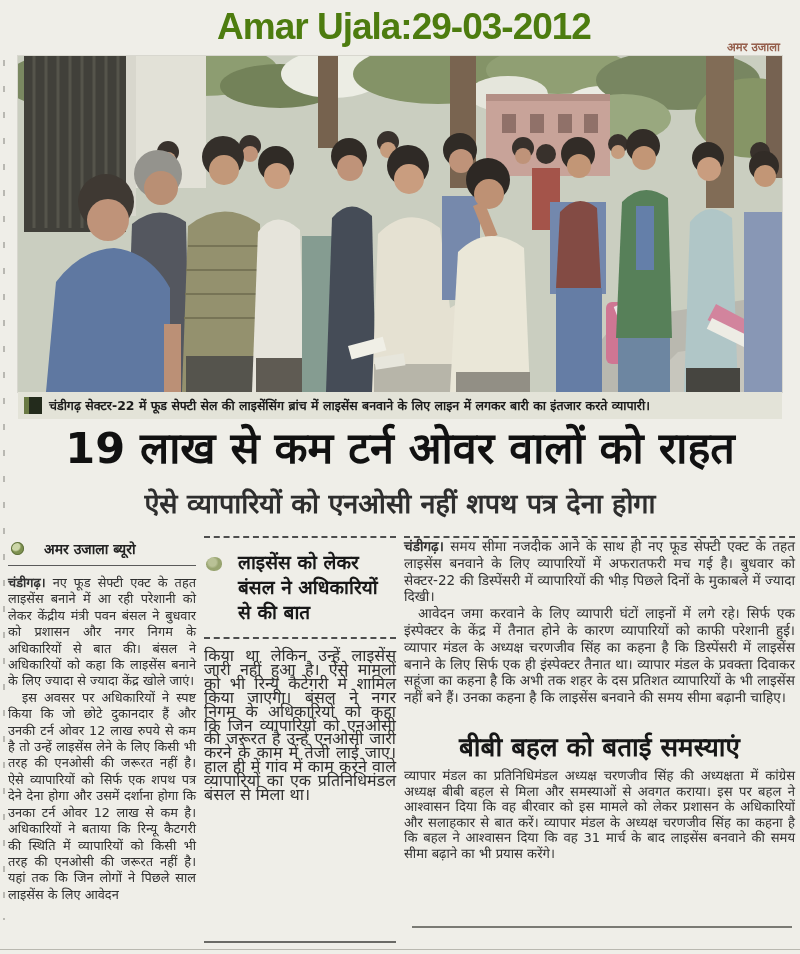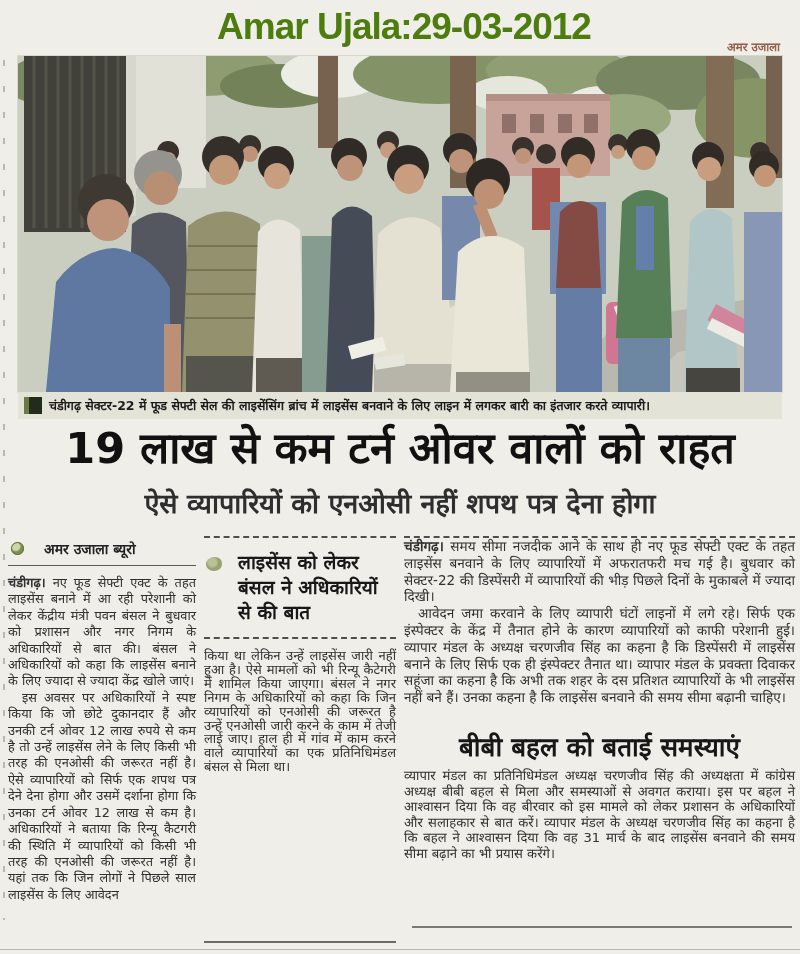--- a/index.html
+++ b/index.html
@@ -36,21 +36,21 @@
 
   .byline{display:flex;align-items:center;gap:20px;padding:3px 0 7px 3px;
     border-bottom:1.5px solid #5a5a5a;margin-bottom:9px;}
   .byline-dot{width:13px;height:13px;border-radius:50%;flex:none;
     background:radial-gradient(circle at 36% 34%, #ccd6a8 0 32%, #7e9150 46%);
     box-shadow:0 0 0 1px #5d6f3a inset;}
   .byline-text{font-size:14px;font-weight:700;color:#222;}
 
   p.body{margin:0;text-align:justify;color:#303030;}
   #col1 p.body{font-size:12.8px;line-height:16.4px;}
-  #col2 p.body{font-size:13px;line-height:13.9px;}
+  #col2 p.body{font-size:16px;line-height:13.9px;}
   #col3 p.body{font-size:13.6px;line-height:16.8px;}
   #col3 p.sec2{line-height:15.6px;font-size:13.1px;}
   .indent{text-indent:14px;}
   .dateline{font-weight:700;}
 
   .dash{border-top:2px dashed #4e4e4e;position:relative;height:0;}
   .dash .regmark{position:absolute;left:50%;top:-9px;transform:translateX(-50%);}
   .regmark .olive{width:12px;height:7px;background:#a8b27c;margin:0 auto;}
   .regmark .darksq{width:14px;height:9px;background:#3c3c3c;margin:0 auto;}
 

